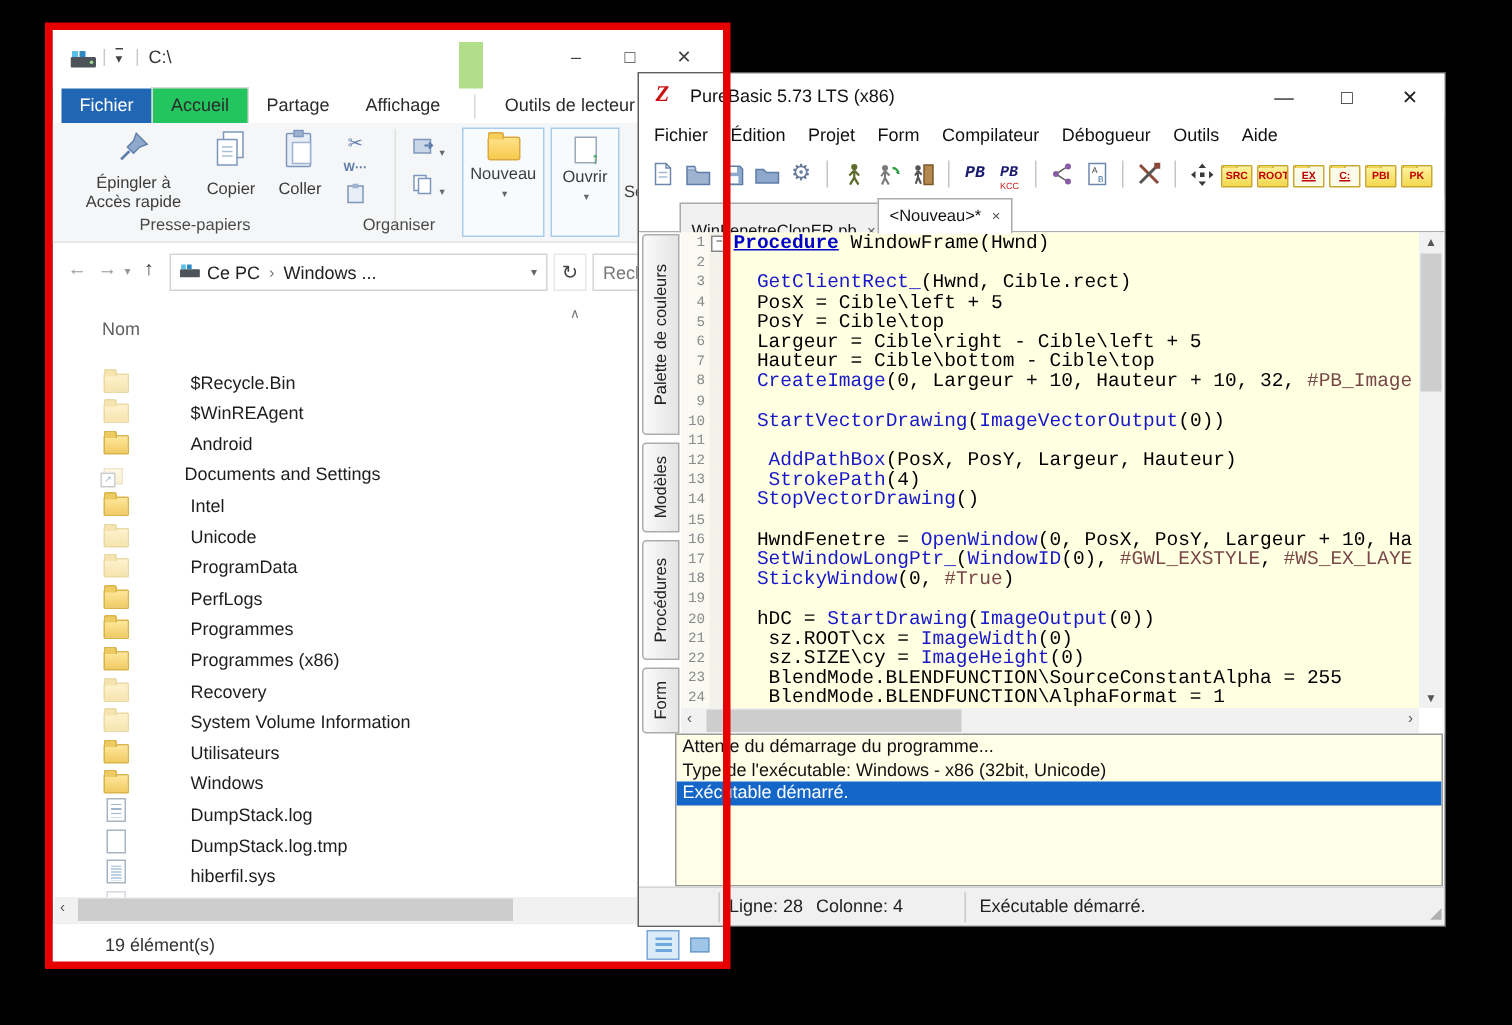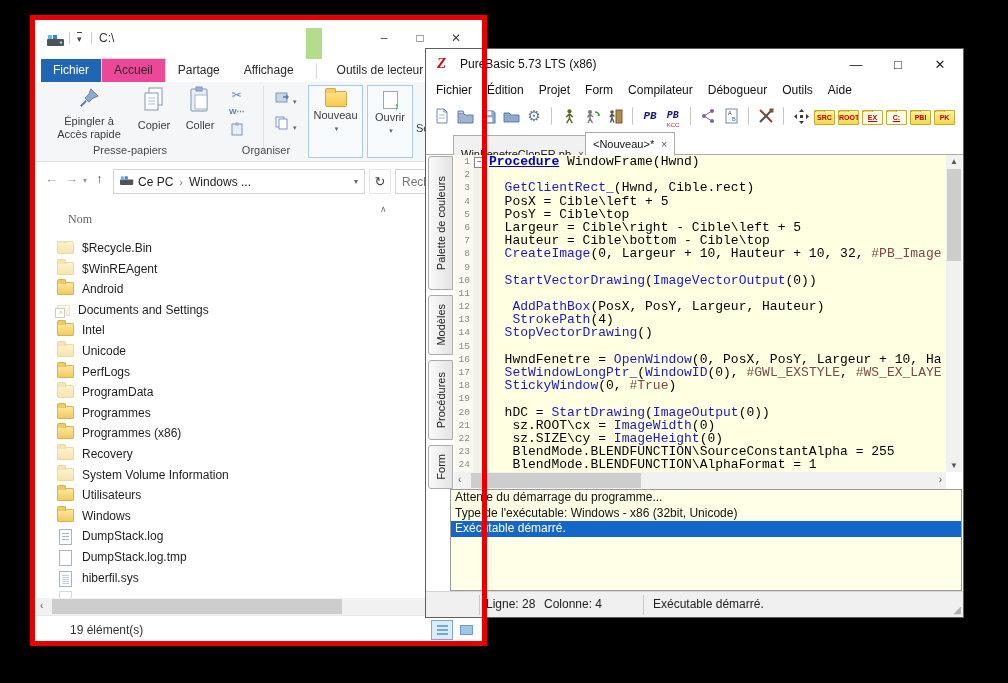--- a/index.html
+++ b/index.html
@@ -13,21 +13,21 @@
   .drive-ico{position:absolute;left:12px;top:13px;}
   .qsep{position:absolute;top:10px;color:#c9c9c9;font-size:12px;}
   .qat-chev{position:absolute;left:42px;top:12px;font-size:9px;color:#444;border-top:1px solid #444;line-height:10px;padding-top:1px;}
   .ex-title{position:absolute;left:64px;top:11px;font-size:12px;color:#333;}
   .ctx-accent{position:absolute;left:271px;top:8px;width:16px;height:31px;background:var(--ctx);}
   .ex-controls{position:absolute;right:8px;top:6px;display:flex;}
   .wbtn{width:36px;height:24px;display:flex;align-items:center;justify-content:center;color:#444;font-size:12px;}
   .ex-tabs{position:relative;height:24px;display:flex;align-items:flex-end;font-size:12px;}
   .etab{padding:4px 12px 5px;color:#2b2b2b;}
   .etab.file{background:var(--exblue);color:#fff;margin-left:6px;}
-  .etab.active{background:#ec4899;border:1px solid #DADADA;border-bottom:none;margin-top:37px;}
+  .etab.active{background:#22c55e;border:1px solid #DADADA;border-bottom:none;margin-top:37px;}
   .etab-vsep{width:1px;height:16px;background:#D8D8D8;margin:0 8px 3px 10px;}
   .ex-ribbon{position:relative;height:80px;background:#F5F6F7;border-bottom:1px solid #E2E2E2;font-size:11px;color:#3c3c3c;}
   .rb{position:absolute;top:4px;text-align:center;line-height:13px;}
   .rb .ric{display:block;margin:0 auto 2px;}
   .rsep{position:absolute;top:4px;width:1px;height:68px;background:#E0E0E0;}
   .rgrouplbl{position:absolute;top:62px;font-size:11px;color:#4a4a4a;text-align:center;}
   .smallcol{position:absolute;left:194px;top:6px;display:flex;flex-direction:column;gap:3px;align-items:center;}
   .sicon{font-size:12px;color:#5E7CA8;line-height:14px;}
   .org{position:absolute;font-size:11px;color:#5E7CA8;}
   .carat{font-size:7px;color:#666;margin-left:2px;}
@@ -38,24 +38,24 @@
   .openpg::after{content:"↑";position:absolute;right:-3px;bottom:-4px;color:#2E9E44;font-weight:bold;font-size:11px;}
   .ex-addr{position:absolute;left:0;top:148px;width:100%;height:28px;font-size:12px;}
   .navg{position:absolute;top:3px;font-size:13px;color:#999;}
   .addr-box{position:absolute;left:78px;top:1px;width:252px;height:25px;border:1px solid #D4D4D4;display:flex;align-items:center;padding:0 6px;color:#222;}
   .addr-box .crumb{margin:0 4px;}
   .addr-sep{color:#777;font-size:11px;margin:0 2px;}
   .addr-dd{margin-left:auto;font-size:8px;color:#666;}
   .refreshb{position:absolute;left:334px;top:1px;width:22px;height:25px;border:1px solid #E7E7E7;display:flex;align-items:center;justify-content:center;color:#444;font-size:13px;}
   .searchb{position:absolute;left:360px;top:1px;width:84px;height:25px;border:1px solid #D4D4D4;font-size:12px;color:#777;padding-left:6px;font-family:"Liberation Sans",sans-serif;background:#fff;outline:none;}
   .ex-headrow{position:absolute;left:0;top:190px;width:100%;height:20px;}
-  .colhead{position:absolute;left:33px;top:2px;font-size:12px;color:#606060;font-family:Liberation Serif, serif;}
+  .colhead{position:absolute;left:33px;top:2px;font-size:12px;color:#606060;}
   .sortcaret{position:absolute;left:345px;top:-6px;font-size:9px;color:#777;}
   .ex-list{position:absolute;left:0;top:221px;width:100%;height:357px;overflow:hidden;}
-  .frow{display:flex;align-items:flex-start;height:20.6px;padding-left:22px;font-size:12px;color:#1e1e1e;}
+  .frow{display:flex;align-items:flex-end;height:20.6px;padding-left:34px;font-size:12px;color:#1e1e1e;gap:33px;}
   .fic{position:relative;display:inline-block;width:17px;height:13px;margin-right:8px;flex:none;}
   .fic.folder{background:linear-gradient(#FFE79C,#F0CB63);border:1px solid #D9B44A;border-radius:1px;}
   .fic.folder::before{content:"";position:absolute;left:-1px;top:-4px;width:7px;height:4px;background:#EDCB62;border:1px solid #D9B44A;border-bottom:none;border-radius:2px 2px 0 0;}
   .fic.junction{width:13px;height:11px;background:linear-gradient(#FFF3CF,#F6E3A4);border:1px solid #E0CD92;margin-top:2px;}
   .fic.junction::after{content:"↗";position:absolute;left:-3px;bottom:-3px;width:8px;height:8px;background:#fff;border:1px solid #9a9a9a;font-size:6px;line-height:8px;color:#3B6EA5;text-align:center;}
   .fic.doc,.fic.doc-plain,.fic.doc-sys{width:13px;height:16px;background:#fff;border:1px solid #A9B4C2;margin:0 10px 2px 2px;}
   .fic.doc::before{content:"";position:absolute;left:2px;right:2px;top:3px;height:9px;
       background:repeating-linear-gradient(#9FB6CE 0,#9FB6CE 1px,transparent 1px,transparent 3px);}
   .fic.doc-sys::before{content:"";position:absolute;left:2px;right:2px;top:3px;height:10px;
       background:repeating-linear-gradient(#BFD2E4 0,#BFD2E4 1px,transparent 1px,transparent 2px);}
@@ -285,26 +285,26 @@
         </div>
         <div class="frow">
           <span class="fic folder"></span>
           <span>Intel</span>
         </div>
         <div class="frow">
           <span class="fic folder faded"></span>
           <span>Unicode</span>
         </div>
         <div class="frow">
+          <span class="fic folder faded"></span>
+          <span>ProgramData</span>
+        </div>
+        <div class="frow">
           <span class="fic folder"></span>
           <span>PerfLogs</span>
-        </div>
-        <div class="frow">
-          <span class="fic folder faded"></span>
-          <span>ProgramData</span>
         </div>
         <div class="frow">
           <span class="fic folder"></span>
           <span>Programmes</span>
         </div>
         <div class="frow">
           <span class="fic folder"></span>
           <span>Programmes (x86)</span>
         </div>
         <div class="frow">

